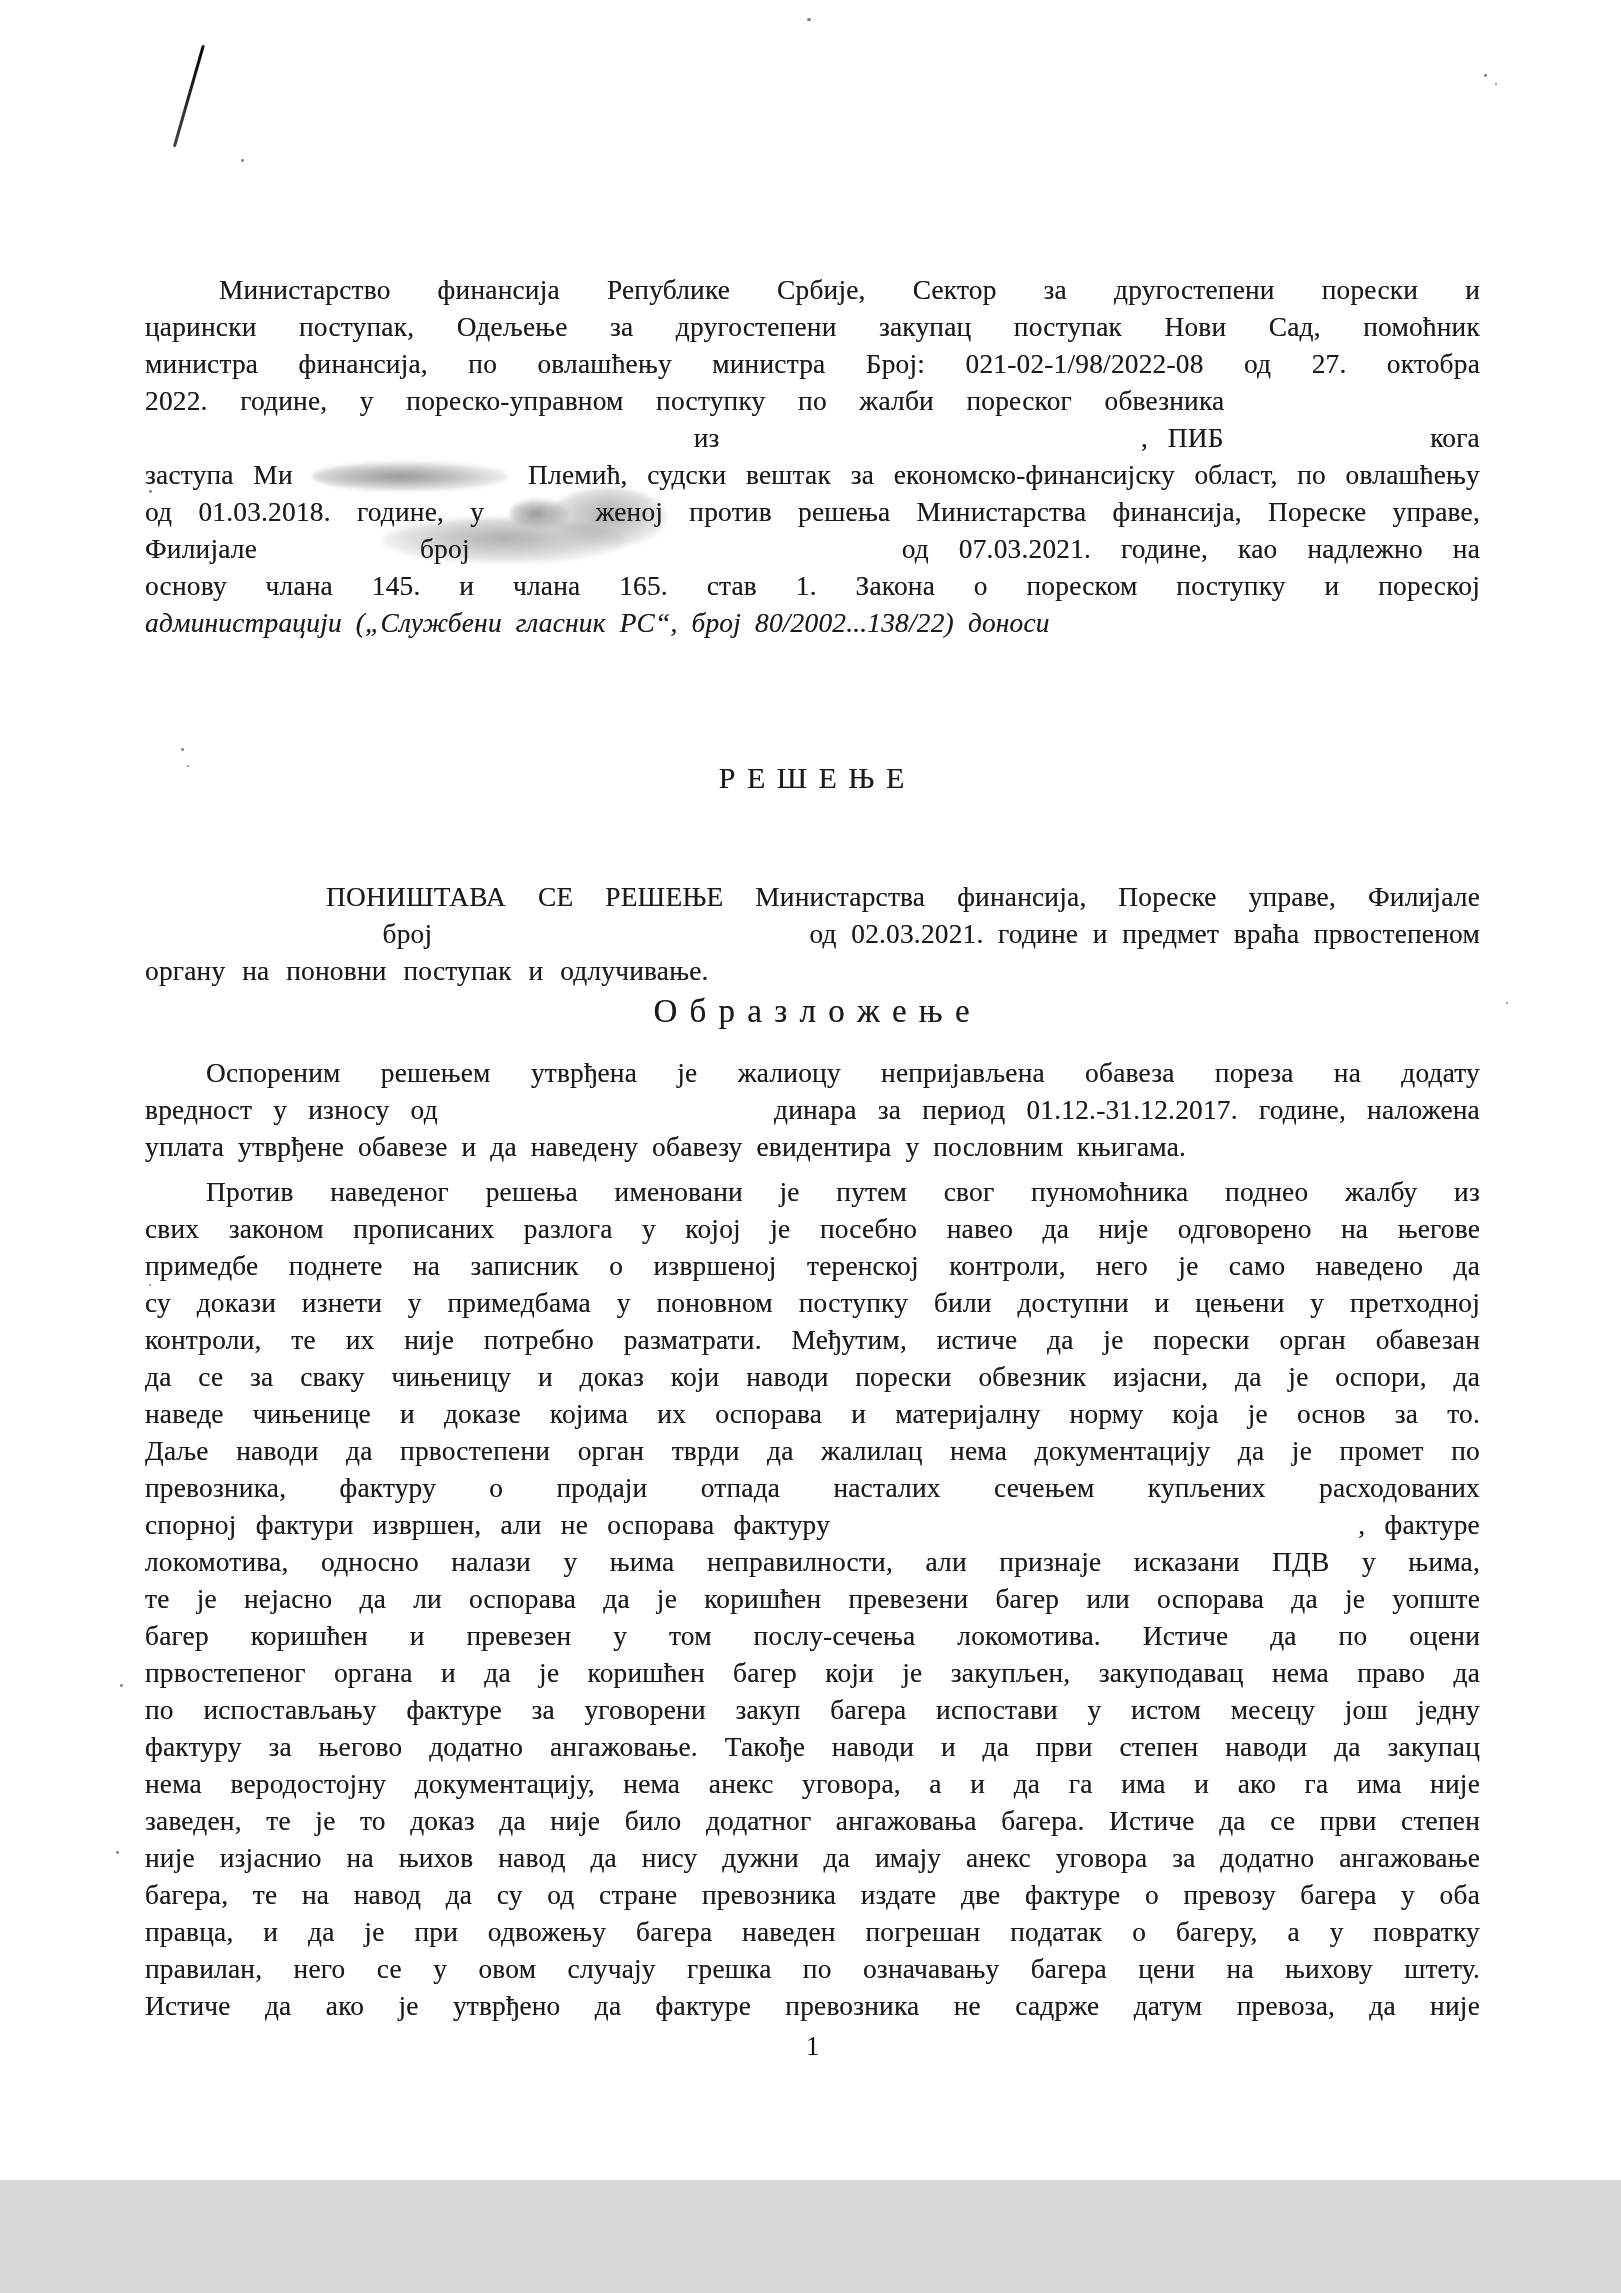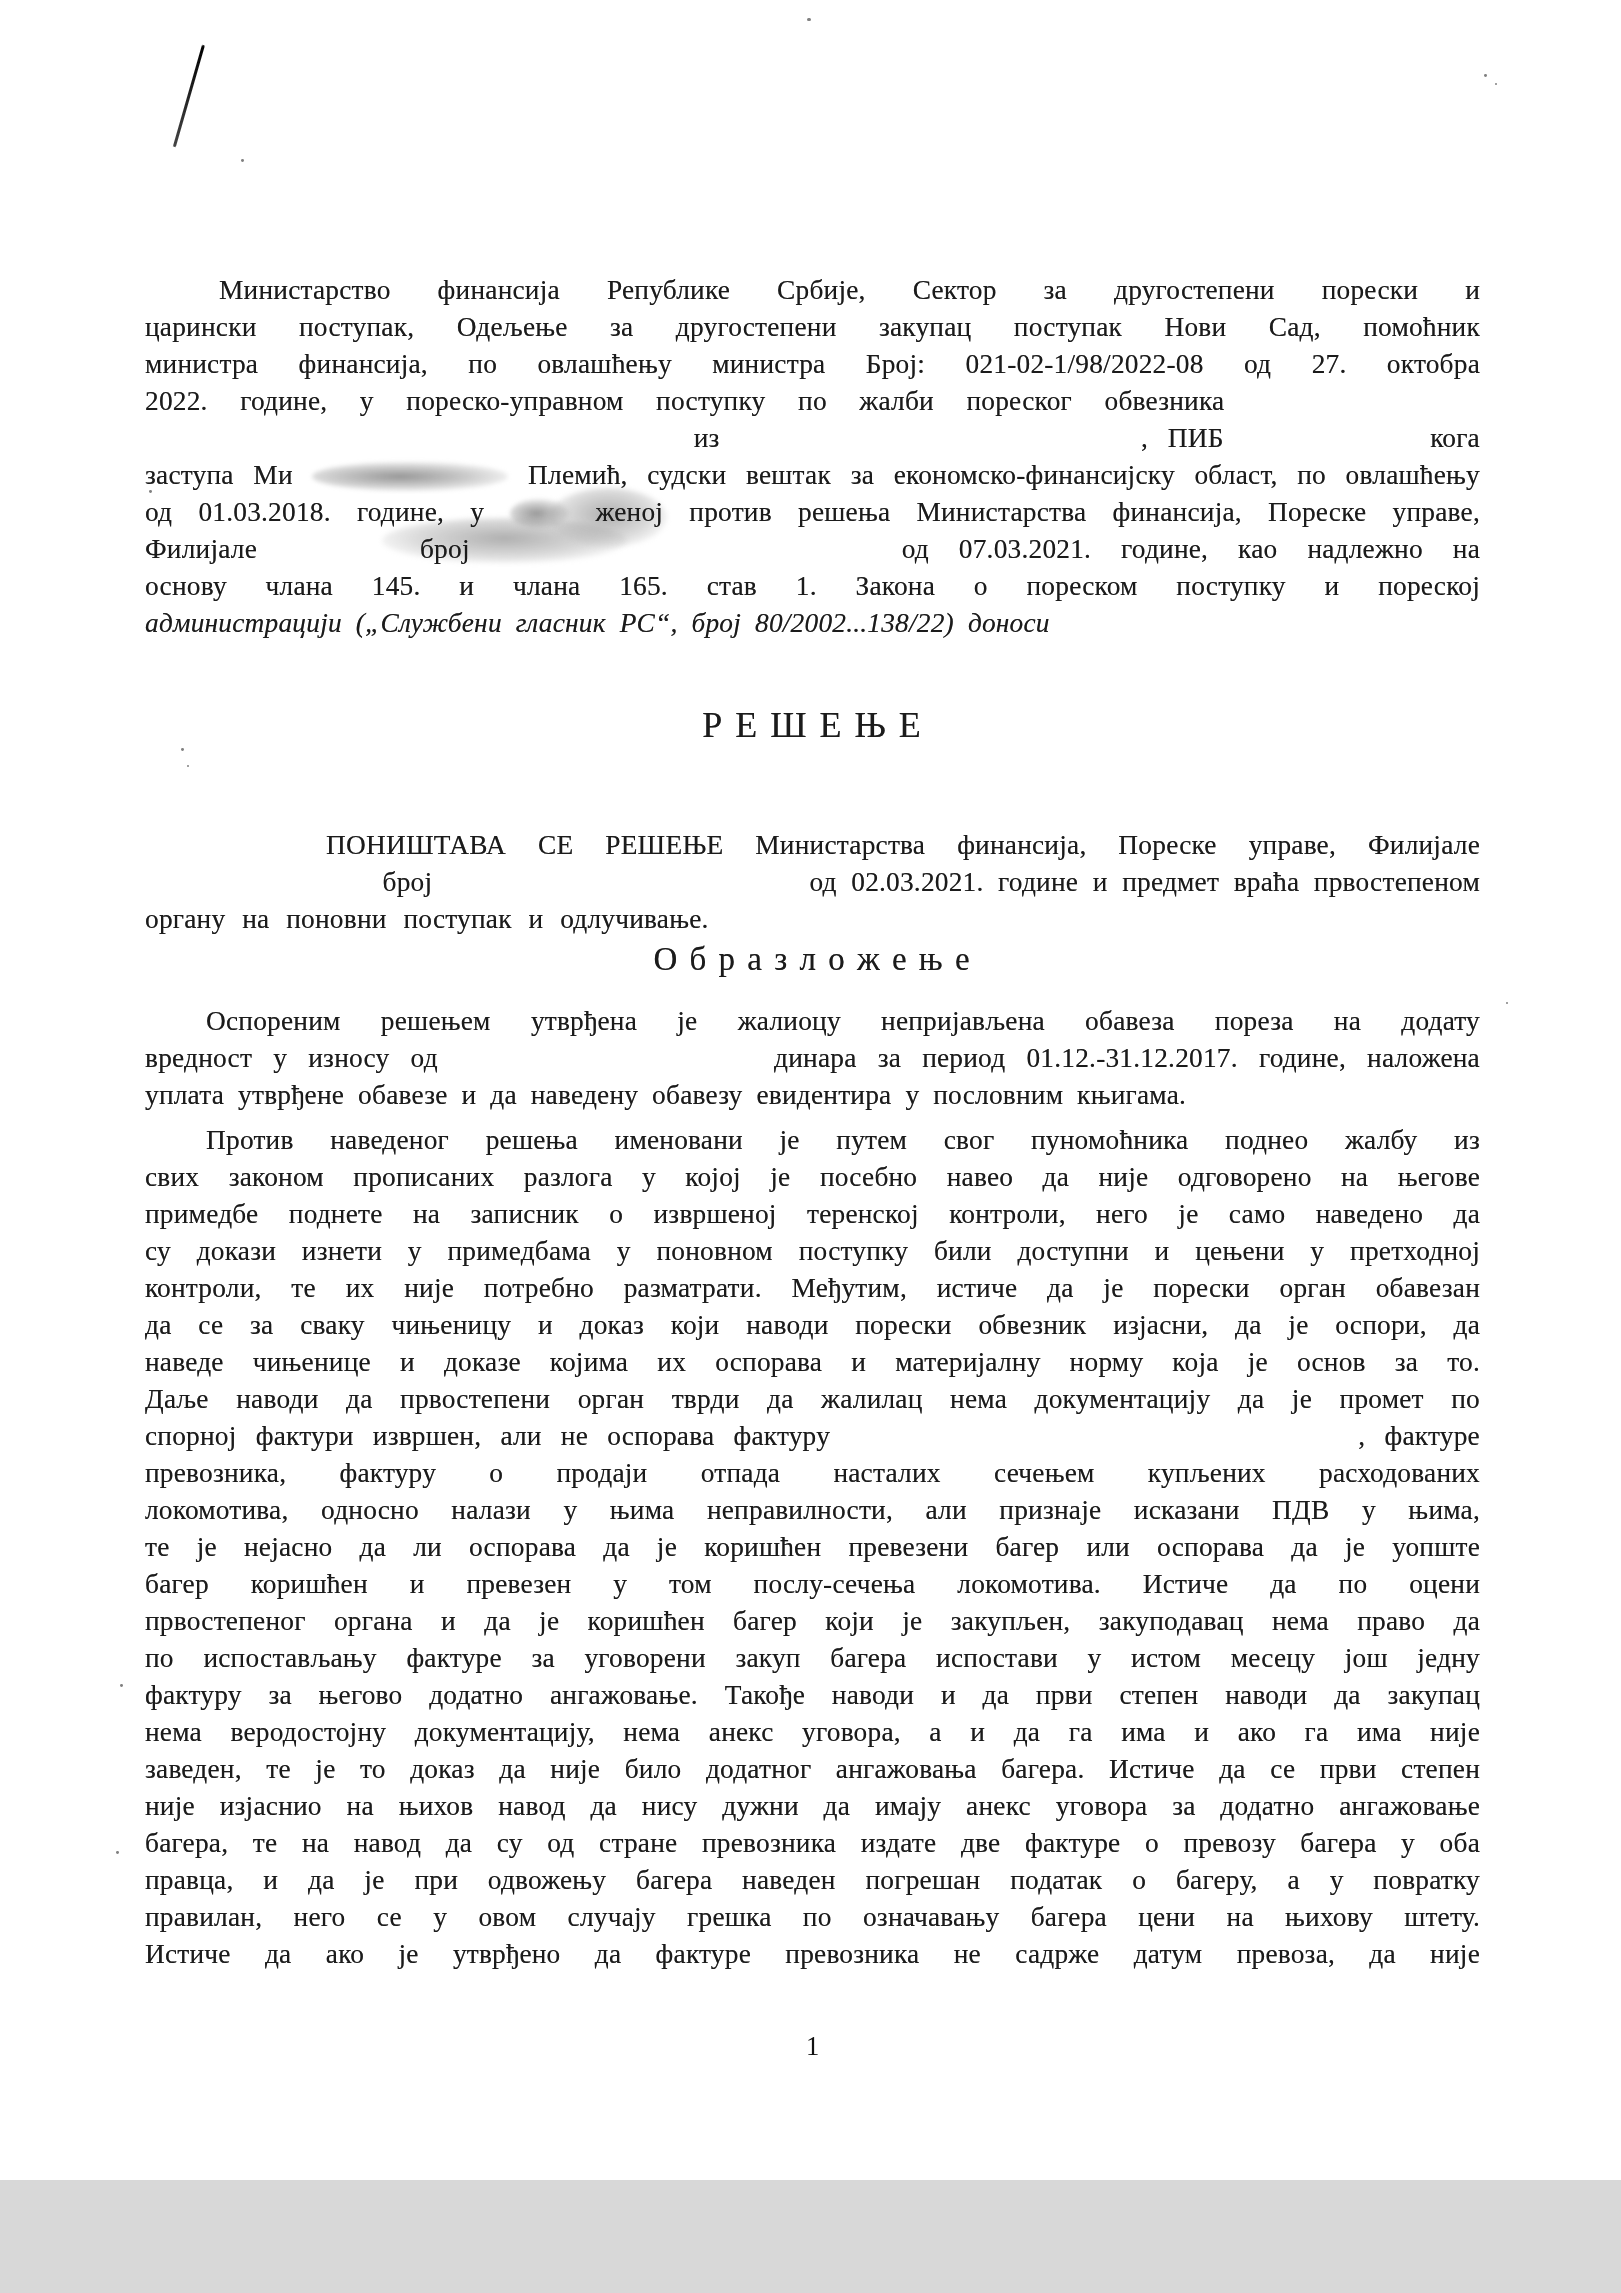--- a/index.html
+++ b/index.html
@@ -82,43 +82,43 @@
         <div class="line jl"><span>царински поступак, Одељење за другостепени закупац поступак Нови Сад, помоћник</span></div>
         <div class="line jl"><span>министра финансија, по овлашћењу министра Број: 021-02-1/98/2022-08 од 27. октобра</span></div>
         <div class="line ll" style="word-spacing: 25.5px;"><span>2022. године, у пореско-управном поступку по жалби пореског обвезника</span></div>
         <div class="line jl"><span class="gap" style="width: 529px;"></span> <span>из</span> <span class="gap" style="width: 382px;"></span> <span>, ПИБ</span> <span class="gap" style="width: 167px;"></span> <span>кога</span></div>
         <div class="line jl"><span>заступа Ми</span> <span class="smudge" style="width: 196px;"></span> <span>Племић, судски вештак за економско-финансијску област, по овлашћењу</span></div>
         <div class="line jl"><span>од 01.03.2018. године, у</span> <span class="smudge" style="width: 59px;"></span> <span>женој против решења Министарства финансија, Пореске управе,</span></div>
         <div class="line jl"><span>Филијале</span> <span class="gap" style="width: 103px;"></span> <span>број</span> <span class="gap" style="width: 372px;"></span> <span>од 07.03.2021. године, као надлежно на</span></div>
         <div class="line jl"><span>основу члана 145. и члана 165. став 1. Закона о пореском поступку и пореској</span></div>
         <div class="line ll" style="word-spacing: 6.9px; font-style: italic;"><span>администрацији („Службени гласник РС“, број 80/2002...138/22) доноси</span></div>
       </div>
-      <div class="heading" style="margin-top: 64px; font-size: 36px;">Р Е Ш Е Њ Е</div>
+      <div class="heading" style="margin-top: 116px; font-size: 30px;">Р Е Ш Е Њ Е</div>
       <div class="para" style="margin-top: 82px;">
         <div class="line jl" style="text-indent: 181px;"><span>ПОНИШТАВА СЕ РЕШЕЊЕ Министарства финансија, Пореске управе, Филијале</span></div>
         <div class="line jl"><span class="gap" style="width: 223px;"></span> <span>број</span> <span class="gap" style="width: 348px;"></span> <span>од 02.03.2021. године и предмет враћа првостепеном</span></div>
         <div class="line ll" style="word-spacing: 9.8px;"><span>органу на поновни поступак и одлучивање.</span></div>
       </div>
       <div class="heading" style="margin-top: 2px; font-size: 33px;">О б р а з л о ж е њ е</div>
       <div class="para" style="margin-top: 24px;">
         <div class="line jl" style="text-indent: 61px;"><span>Оспореним решењем утврђена је жалиоцу непријављена обавеза пореза на додату</span></div>
         <div class="line jl"><span>вредност у износу од</span> <span class="gap" style="width: 294px;"></span> <span>динара за период 01.12.-31.12.2017. године, наложена</span></div>
         <div class="line ll" style="word-spacing: 6.9px;"><span>уплата утврђене обавезе и да наведену обавезу евидентира у пословним књигама.</span></div>
       </div>
       <div class="para" style="margin-top: 7.8px;">
         <div class="line jl" style="text-indent: 61px;"><span>Против наведеног решења именовани је путем свог пуномоћника поднео жалбу из</span></div>
         <div class="line jl"><span>свих законом прописаних разлога у којој је посебно навео да није одговорено на његове</span></div>
         <div class="line jl"><span>примедбе поднете на записник о извршеној теренској контроли, него је само наведено да</span></div>
         <div class="line jl"><span>су докази изнети у примедбама у поновном поступку били доступни и цењени у претходној</span></div>
         <div class="line jl"><span>контроли, те их није потребно разматрати. Међутим, истиче да је порески орган обавезан</span></div>
         <div class="line jl"><span>да се за сваку чињеницу и доказ који наводи порески обвезник изјасни, да је оспори, да</span></div>
         <div class="line jl"><span>наведе чињенице и доказе којима их оспорава и материјалну норму која је основ за то.</span></div>
         <div class="line jl"><span>Даље наводи да првостепени орган тврди да жалилац нема документацију да је промет по</span></div>
+        <div class="line jl"><span>превозника, фактуру о продаји отпада насталих сечењем купљених расходованих</span></div>
         <div class="line jl"><span>спорној фактури извршен, али не оспорава фактуру</span> <span class="gap" style="width: 490px;"></span> <span>, фактуре</span></div>
-        <div class="line jl"><span>превозника, фактуру о продаји отпада насталих сечењем купљених расходованих</span></div>
         <div class="line jl"><span>локомотива, односно налази у њима неправилности, али признаје исказани ПДВ у њима,</span></div>
         <div class="line jl"><span>те је нејасно да ли оспорава да је коришћен превезени багер или оспорава да је уопште</span></div>
         <div class="line jl"><span>багер коришћен и превезен у том послу-сечења локомотива. Истиче да по оцени</span></div>
         <div class="line jl"><span>првостепеног органа и да је коришћен багер који је закупљен, закуподавац нема право да</span></div>
         <div class="line jl"><span>по испостављању фактуре за уговорени закуп багера испостави у истом месецу још једну</span></div>
         <div class="line jl"><span>фактуру за његово додатно ангажовање. Такође наводи и да први степен наводи да закупац</span></div>
         <div class="line jl"><span>нема веродостојну документацију, нема анекс уговора, а и да га има и ако га има није</span></div>
         <div class="line jl"><span>заведен, те је то доказ да није било додатног ангажовања багера. Истиче да се први степен</span></div>
         <div class="line jl"><span>није изјаснио на њихов навод да нису дужни да имају анекс уговора за додатно ангажовање</span></div>
         <div class="line jl"><span>багера, те на навод да су од стране превозника издате две фактуре о превозу багера у оба</span></div>

